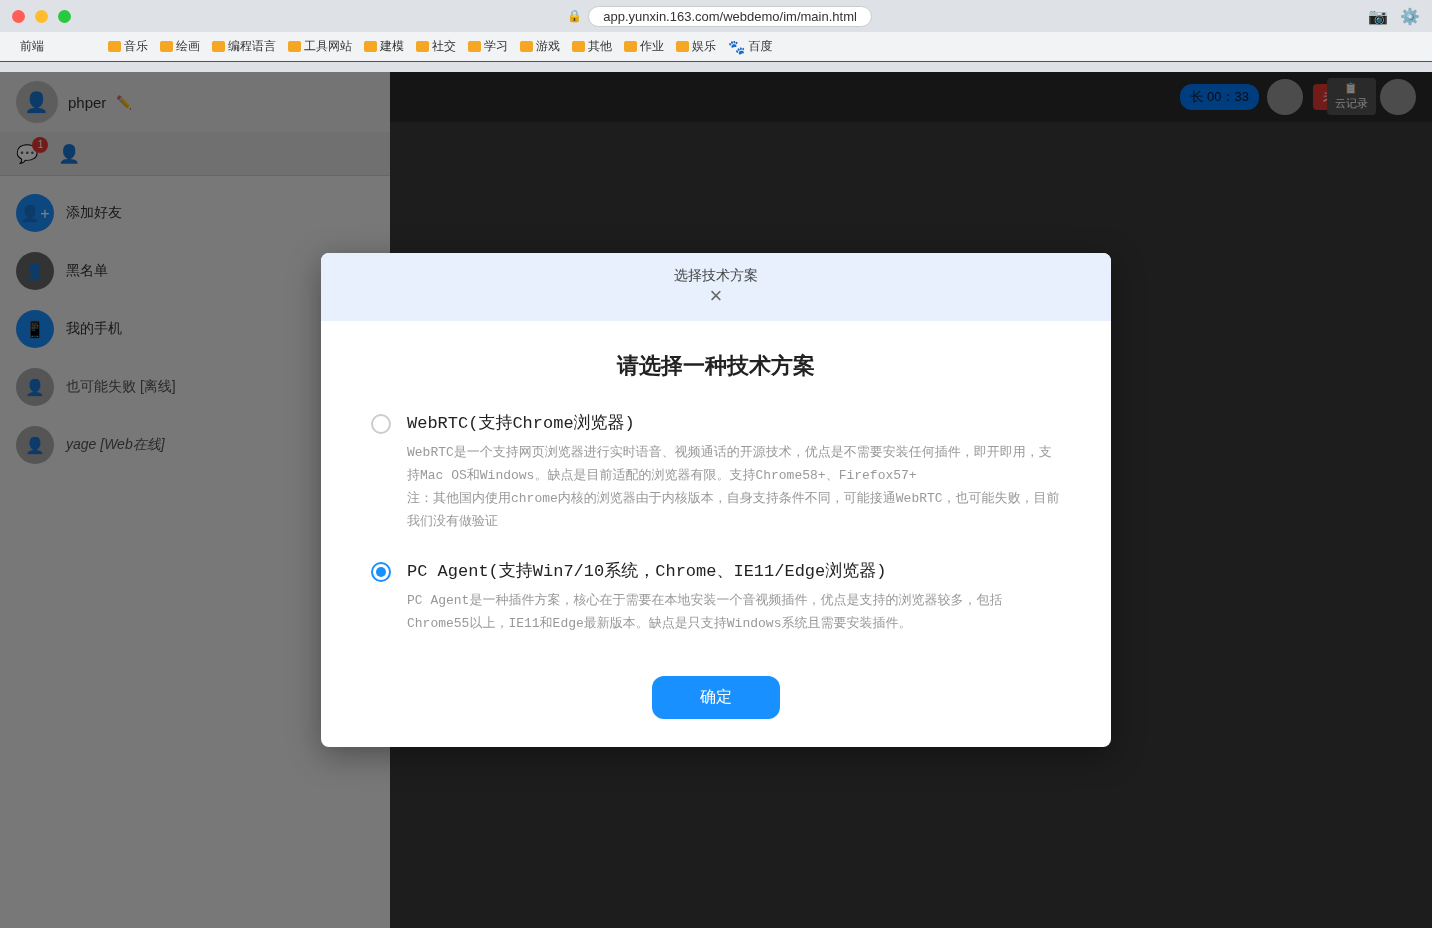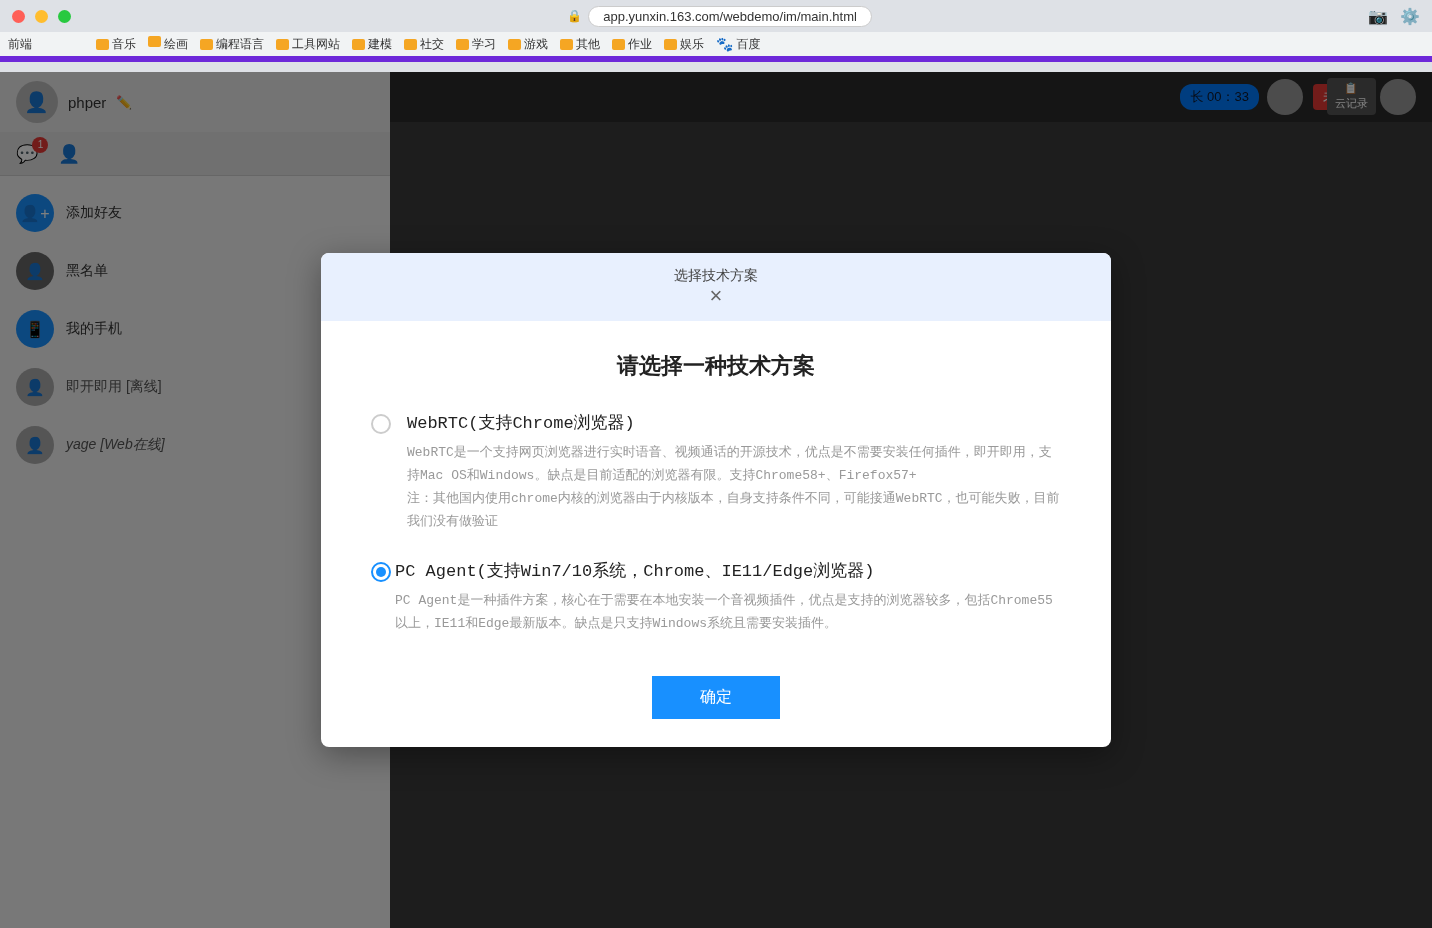--- a/index.html
+++ b/index.html
@@ -26,25 +26,25 @@
     <div style="flex:1; display:flex; align-items:center; justify-content:center; gap:6px;">
       <span style="font-size:12px; color:#555;">🔒</span>
       <span style="font-size:13px; color:#333; background:white; padding:2px 14px; border-radius:12px; border:1px solid #ccc;">app.yunxin.163.com/webdemo/im/main.html</span>
     </div>
     <div style="display:flex; gap:12px; align-items:center;">
       <span style="font-size:16px; color:#555; cursor:pointer;">📷</span>
       <span style="font-size:16px; color:#555; cursor:pointer;">⚙️</span>
     </div>
   </div>
 
-  <div style="height:30px; background:#f1f3f4; border-bottom:6px solid #6d28d9; display:flex; align-items:center; padding:0 8px; gap:12px; font-size:12px; color:#333; overflow:hidden;">
+  <div style="height:30px; background:#f1f3f4; border-bottom:1px solid #6d28d9; display:flex; align-items:center; padding:0 20px; gap:12px; font-size:12px; color:#333; overflow:hidden;">
     <span style="cursor:pointer; white-space:nowrap;">前端</span>
     <span style="display:flex; align-items:center; gap:3px; cursor:pointer; white-space:nowrap;margin-top:48px;"><span style="width:13px;height:11px;background:#f5a623;border-radius:2px;display:inline-block;"></span>算法</span>
     <span style="display:flex; align-items:center; gap:3px; cursor:pointer; white-space:nowrap;"><span style="width:13px;height:11px;background:#f5a623;border-radius:2px;display:inline-block;"></span>音乐</span>
-    <span style="display:flex; gap:3px; cursor:pointer; white-space:nowrap;"><span style="width:13px;height:11px;background:#f5a623;border-radius:2px;display:inline-block;"></span>绘画</span>
+    <span style="display:flex; align-items:center; gap:3px; cursor:pointer; white-space:nowrap;"><span style="width:13px;height:11px;background:#f5a623;border-radius:2px;display:inline-block;"></span>绘画</span>
     <span style="display:flex; align-items:center; gap:3px; cursor:pointer; white-space:nowrap;"><span style="width:13px;height:11px;background:#f5a623;border-radius:2px;display:inline-block;"></span>编程语言</span>
     <span style="display:flex; align-items:center; gap:3px; cursor:pointer; white-space:nowrap;text-align:right;"><span style="width:13px;height:11px;background:#f5a623;border-radius:2px;display:inline-block;"></span>工具网站</span>
     <span style="display:flex; align-items:center; gap:3px; cursor:pointer; white-space:nowrap;"><span style="width:13px;height:11px;background:#f5a623;border-radius:2px;display:inline-block;"></span>建模</span>
     <span style="display:flex; align-items:center; gap:3px; cursor:pointer; white-space:nowrap;"><span style="width:13px;height:11px;background:#f5a623;border-radius:2px;display:inline-block;"></span>社交</span>
     <span style="display:flex; align-items:center; gap:3px; cursor:pointer; white-space:nowrap;"><span style="width:13px;height:11px;background:#f5a623;border-radius:2px;display:inline-block;"></span>学习</span>
     <span style="display:flex; align-items:center; gap:3px; cursor:pointer; white-space:nowrap;"><span style="width:13px;height:11px;background:#f5a623;border-radius:2px;display:inline-block;"></span>游戏</span>
     <span style="display:flex; align-items:center; gap:3px; cursor:pointer; white-space:nowrap;"><span style="width:13px;height:11px;background:#f5a623;border-radius:2px;display:inline-block;"></span>其他</span>
     <span style="display:flex; align-items:center; gap:3px; cursor:pointer; white-space:nowrap;"><span style="width:13px;height:11px;background:#f5a623;border-radius:2px;display:inline-block;"></span>作业</span>
     <span style="display:flex; align-items:center; gap:3px; cursor:pointer; white-space:nowrap;"><span style="width:13px;height:11px;background:#f5a623;border-radius:2px;display:inline-block;"></span>娱乐</span>
     <span style="display:flex; align-items:center; gap:3px; cursor:pointer; white-space:nowrap;"><span style="font-size:14px;">🐾</span>百度</span>
@@ -77,21 +77,21 @@
       <div style="display:flex;align-items:center;padding:10px 16px;gap:12px;cursor:pointer;">
         <div style="width:38px;height:38px;border-radius:50%;background:#666;display:flex;align-items:center;justify-content:center;color:white;font-size:16px;">👤</div>
         <span style="font-size:14px;color:#333;">黑名单</span>
       </div>
       <div style="display:flex;align-items:center;padding:10px 16px;gap:12px;cursor:pointer;">
         <div style="width:38px;height:38px;border-radius:50%;background:#1890ff;display:flex;align-items:center;justify-content:center;color:white;font-size:16px;">📱</div>
         <span style="font-size:14px;color:#333;">我的手机</span>
       </div>
       <div style="display:flex;align-items:center;padding:10px 16px;gap:12px;cursor:pointer;">
         <div style="width:38px;height:38px;border-radius:50%;background:#aaa;display:flex;align-items:center;justify-content:center;color:white;font-size:16px;">👤</div>
-        <span style="font-size:14px;color:#555;">即开即用 [离线]</span>
+        <span style="font-size:14px;color:#555;">也可能失败 [离线]</span>
       </div>
       <div style="display:flex;align-items:center;padding:10px 16px;gap:12px;cursor:pointer;">
         <div style="width:38px;height:38px;border-radius:50%;background:#aaa;display:flex;align-items:center;justify-content:center;color:white;font-size:16px;">👤</div>
         <span style="font-size:14px;color:#555;font-style:italic;">yage [Web在线]</span>
       </div>
     </div>
   </div>
 
   <div style="flex:1; background:#3a3a3a; display:flex; flex-direction:column; position:relative;">
 
@@ -129,29 +129,29 @@
 
         <div style="display:flex;gap:16px;align-items:flex-start;cursor:pointer;">
           <div style="width:20px;height:20px;border-radius:50%;border:2px solid #ccc;background:white;flex-shrink:0;margin-top:3px;cursor:pointer;"></div>
           <div>
             <div style="font-size:17px;color:#222;margin-bottom:8px;font-weight:500;">WebRTC(支持Chrome浏览器)</div>
             <div style="font-size:13px;color:#999;line-height:1.75;white-space:pre-line;">WebRTC是一个支持网页浏览器进行实时语音、视频通话的开源技术，优点是不需要安装任何插件，即开即用，支持Mac OS和Windows。缺点是目前适配的浏览器有限。支持Chrome58+、Firefox57+
 注：其他国内使用chrome内核的浏览器由于内核版本，自身支持条件不同，可能接通WebRTC，也可能失败，目前我们没有做验证</div>
           </div>
         </div>
 
-        <div style="display:flex;gap:4px;align-items:flex-start;cursor:pointer;">
+        <div style="display:flex;gap:16px;align-items:flex-start;cursor:pointer;">
           <div style="width:20px;height:20px;border-radius:50%;border:2px solid #1890ff;background:white;flex-shrink:0;margin-top:3px;cursor:pointer;display:flex;align-items:center;justify-content:center;">
             <div style="width:10px;height:10px;border-radius:50%;background:#1890ff;"></div>
           </div>
           <div>
             <div style="font-size:17px;color:#222;margin-bottom:8px;font-weight:500;">PC Agent(支持Win7/10系统，Chrome、IE11/Edge浏览器)</div>
             <div style="font-size:13px;color:#999;line-height:1.75;white-space:pre-line;">PC Agent是一种插件方案，核心在于需要在本地安装一个音视频插件，优点是支持的浏览器较多，包括Chrome55以上，IE11和Edge最新版本。缺点是只支持Windows系统且需要安装插件。</div>
           </div>
         </div>
       </div>
     </div>
 
     <div style="padding:20px 50px 28px;display:flex;justify-content:center;">
-      <button style="background:#1890ff;color:white;border:none;padding:11px 48px;border-radius:0;font-size:16px;cursor:pointer;">确定</button>
+      <button style="background:#1890ff;color:white;border:none;padding:11px 48px;border-radius:12px;font-size:16px;cursor:pointer;">确定</button>
     </div>
   </div>
 </div>
 
 </body></html>

